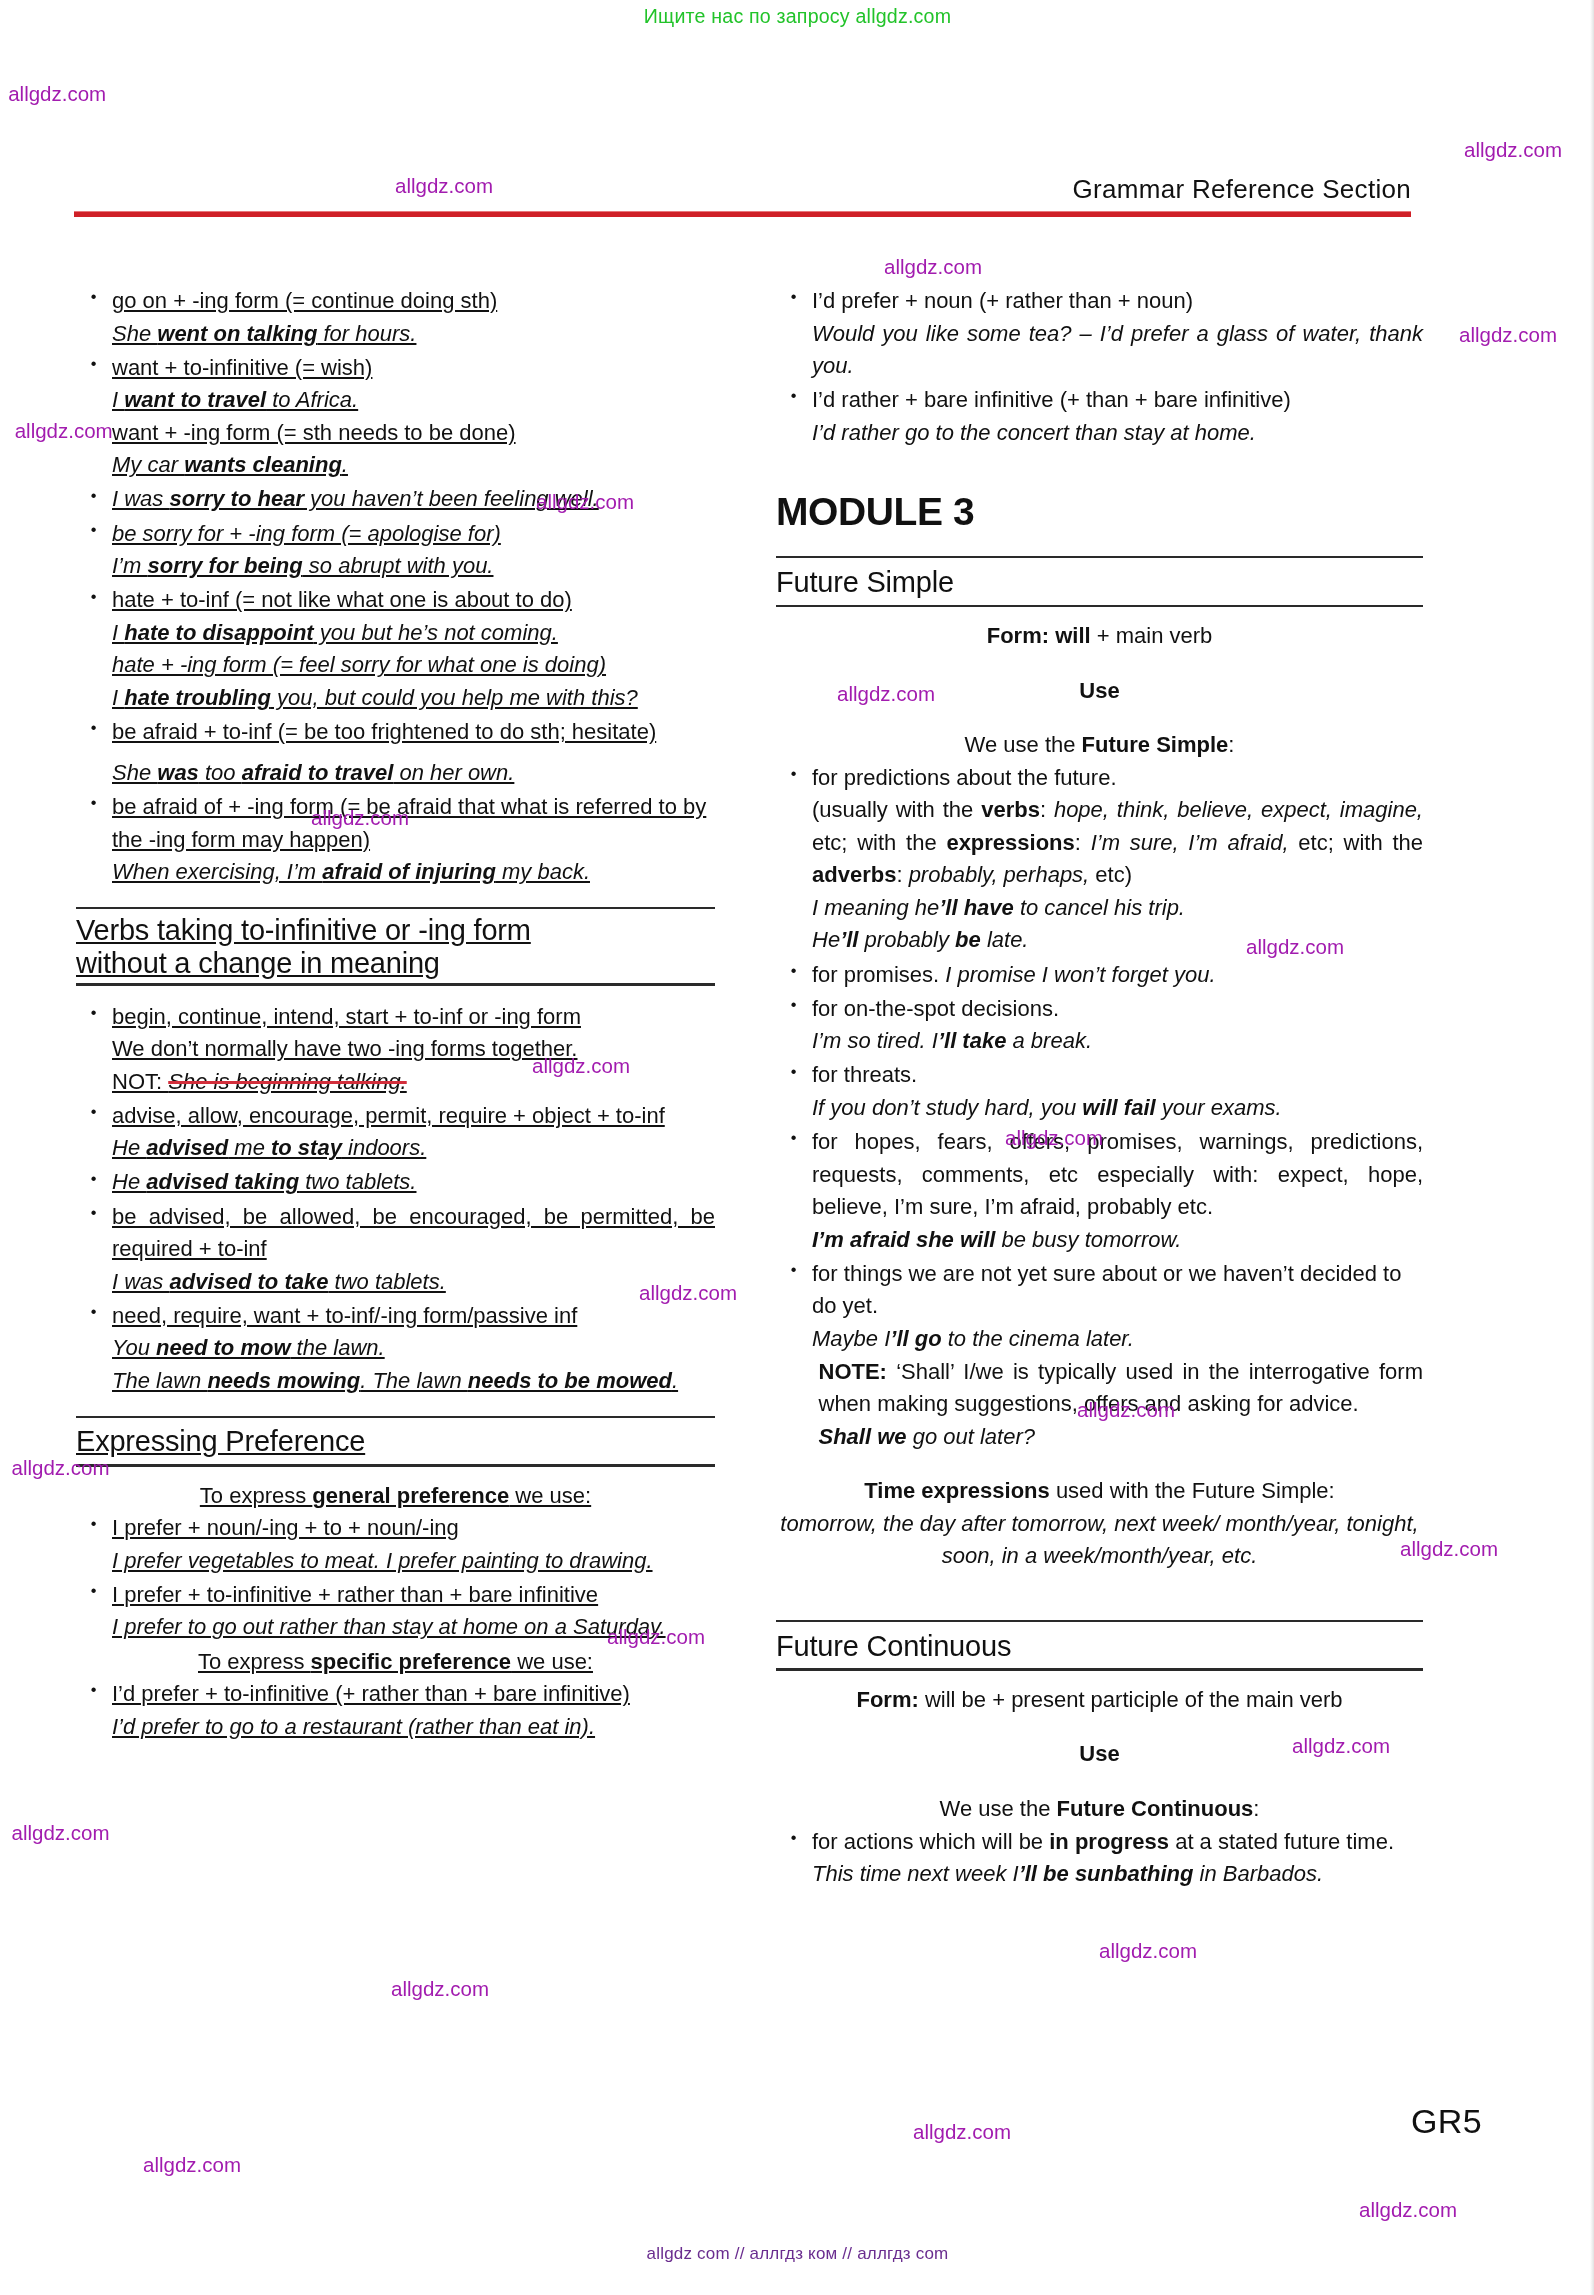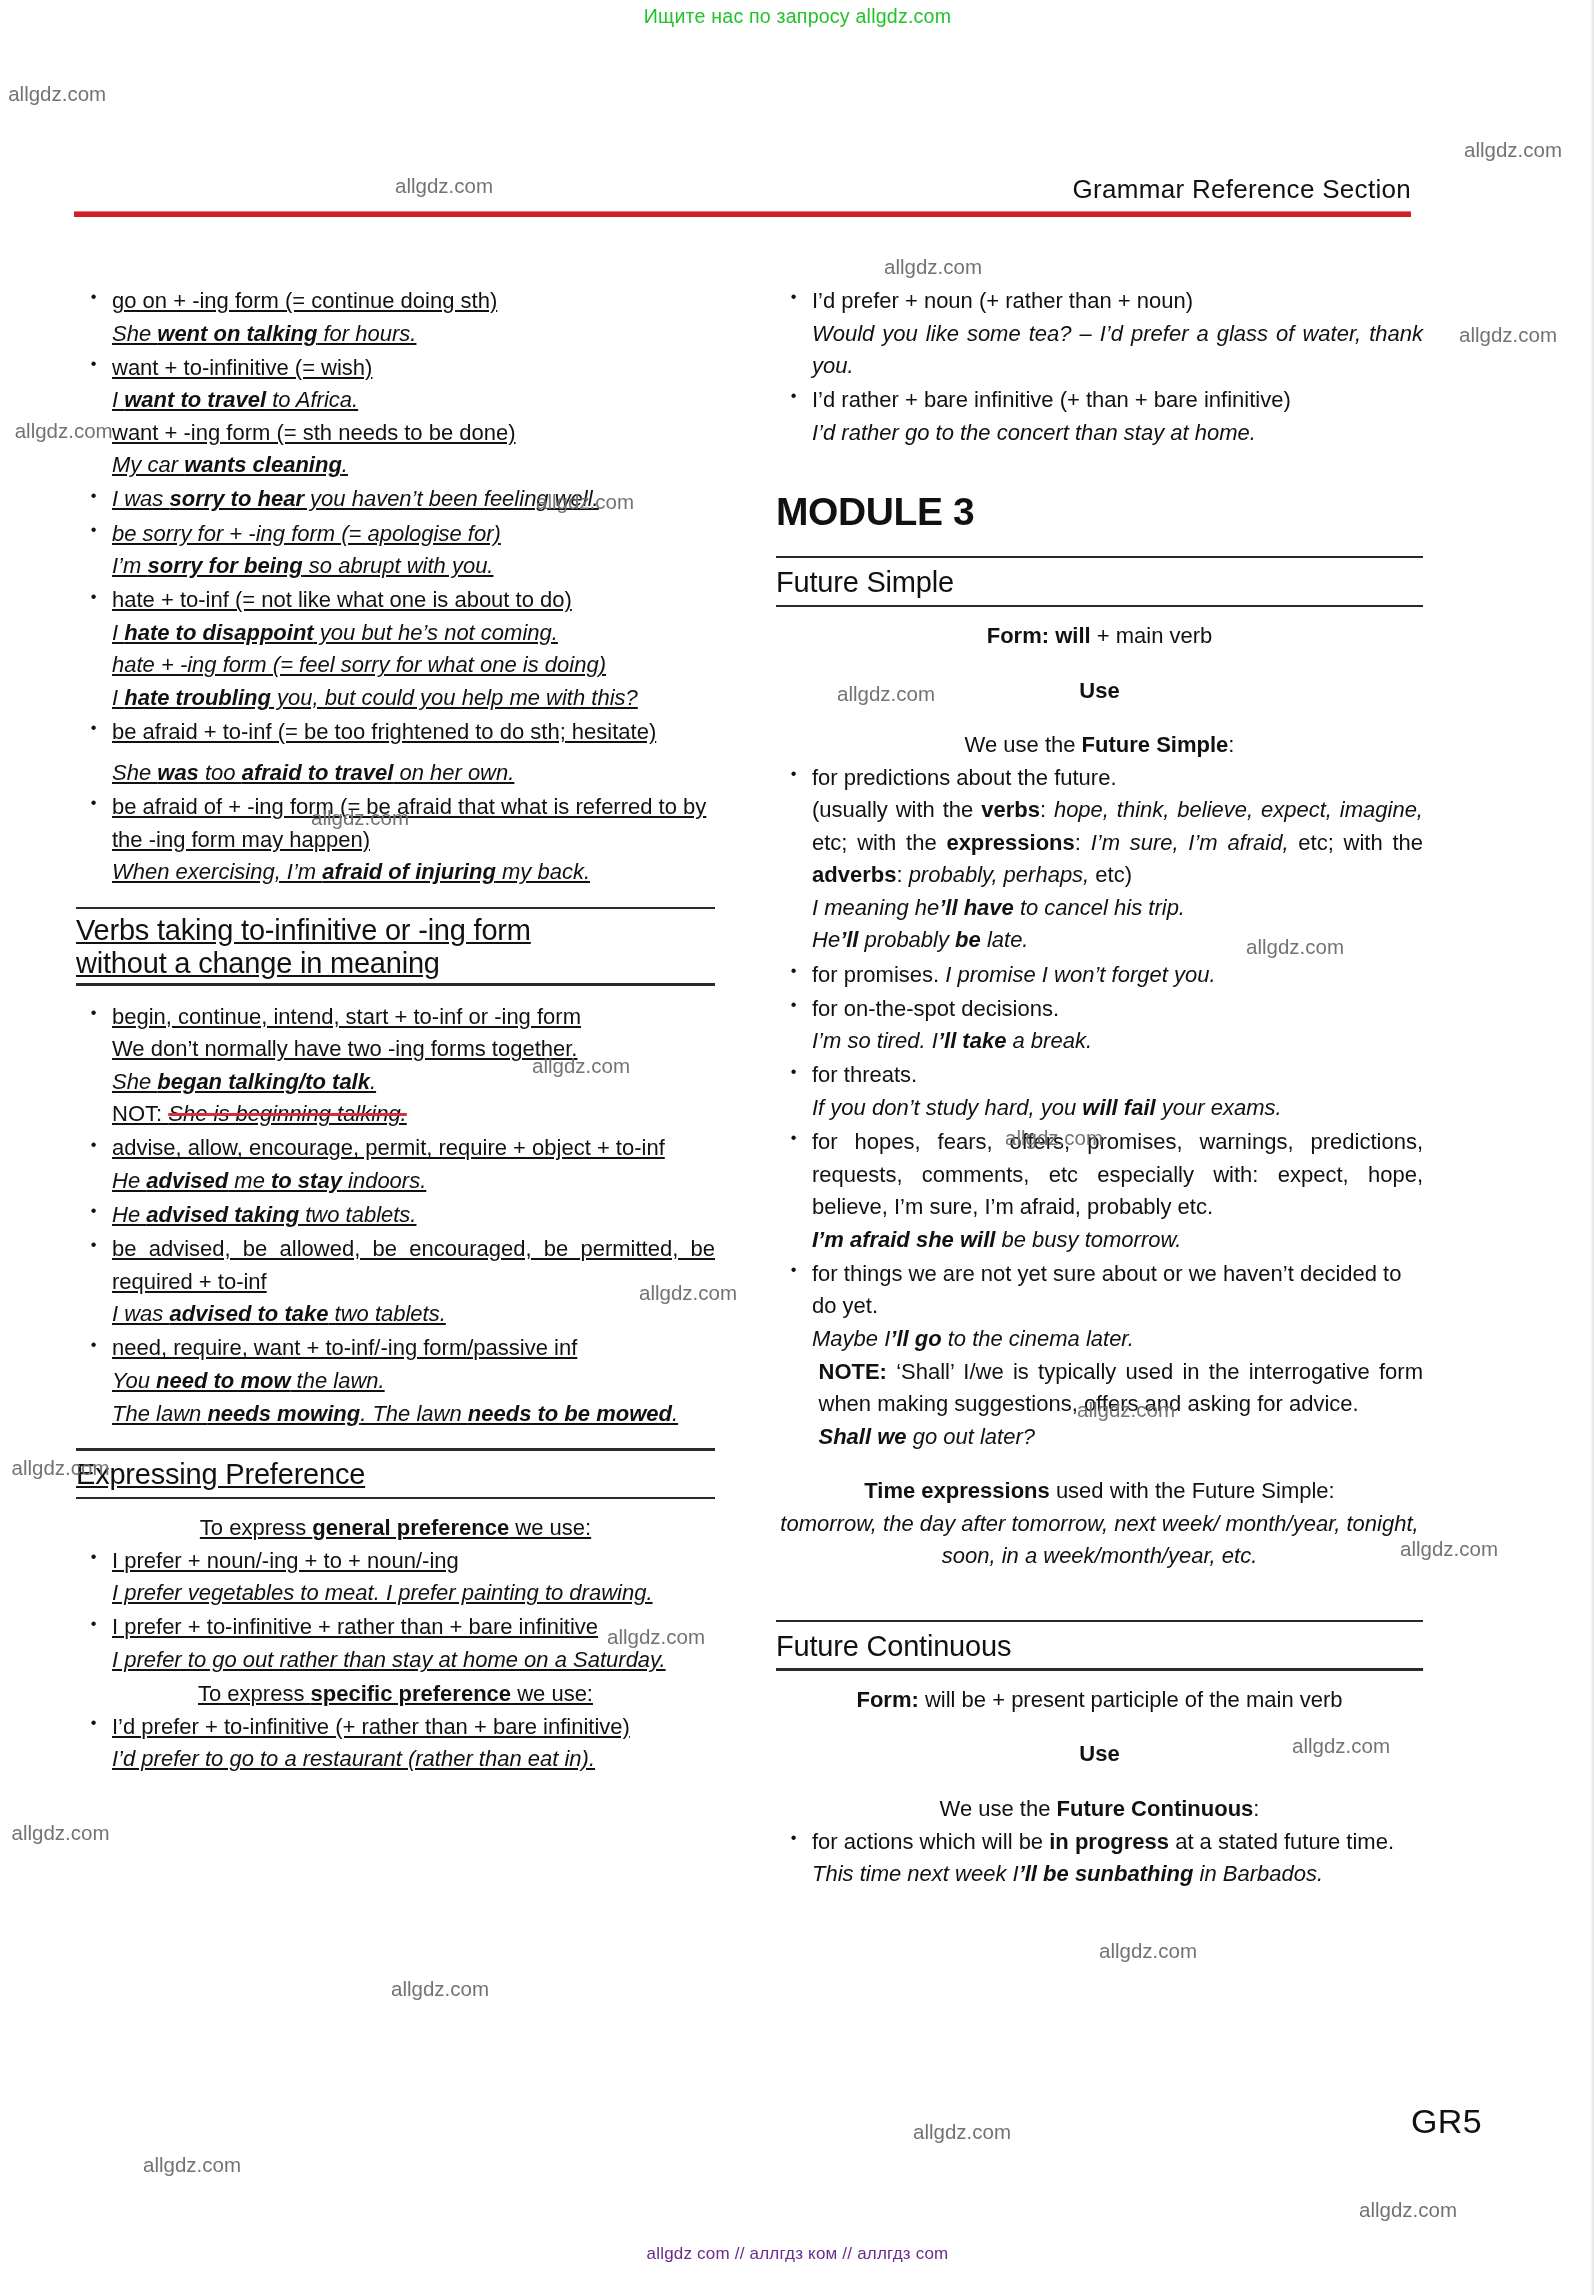--- a/index.html
+++ b/index.html
@@ -157,21 +157,21 @@
     bottom: 31px;
     text-align: center;
     color: #6a2d8f;
     font-size: 17px;
     letter-spacing: 0.2px;
   }
 
   
   .wm {
     position: absolute;
-    color: #737373;
+    color: #a21caf;
     font-size: 20.5px;
     font-family: "Liberation Sans", sans-serif;
     white-space: nowrap;
     pointer-events: none;
   }
 </style>
 </head>
 <body>
 
 <div class="page">
@@ -235,21 +235,20 @@
             <span class="indent">Verbs taking to-infinitive or -ing form</span>
             <span class="indent">without a change in meaning</span>
           </h2>
         <div class="rule"></div>
       </div>
 
       <ul class="bl" style="margin-top:14.7px">
         <li>
           <div class="txt">begin, continue, intend, start + to-inf or -ing form</div>
           <div class="txt">We don’t normally have two -ing forms together.</div>
-          <div class="txt it"><span>She </span><b>began talking/to talk</b><span>.</span></div>
           <div class="txt"><span>NOT: </span><span class="strike">She is beginning talking.</span></div>
         </li>
 
         <li>
           <div class="txt">advise, allow, encourage, permit, require + object + to-inf</div>
           <div class="txt it"><span>He </span><b>advised</b><span> me </span><b>to stay</b><span> indoors.</span></div>
         </li>
 
         <li>
           <div class="txt it"><span>He </span><b>advised taking</b><span> two tablets.</span></div>

